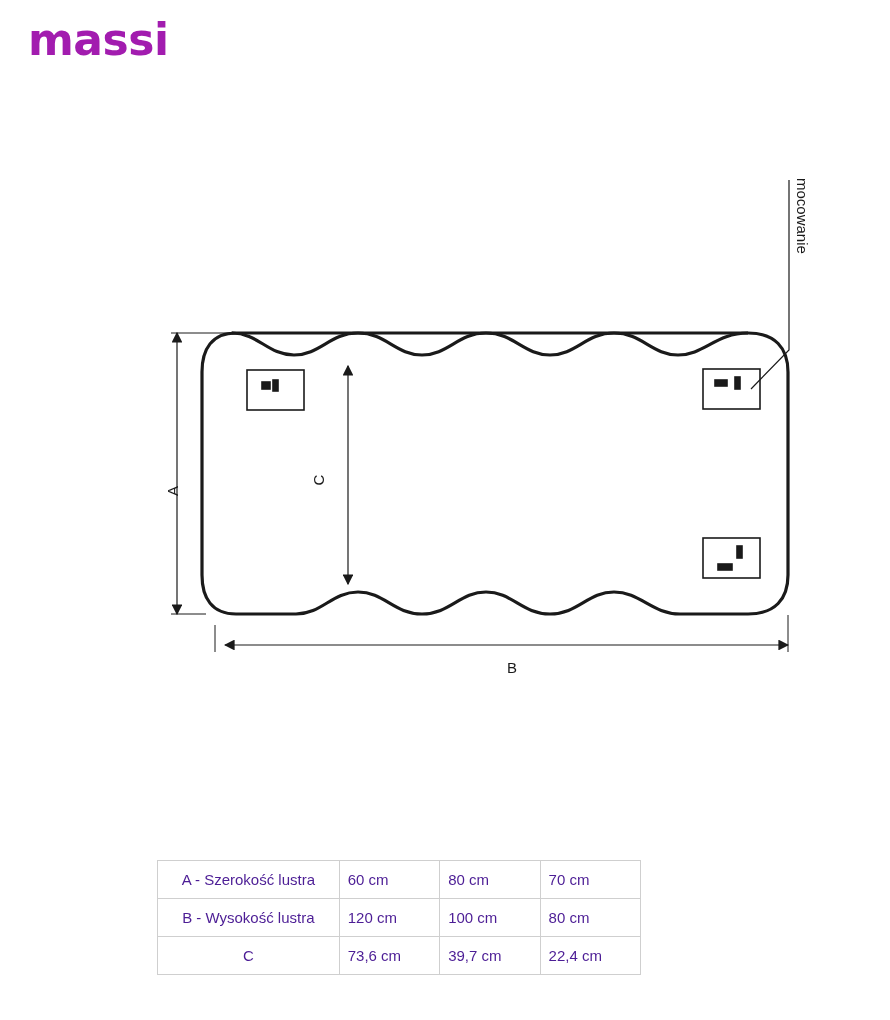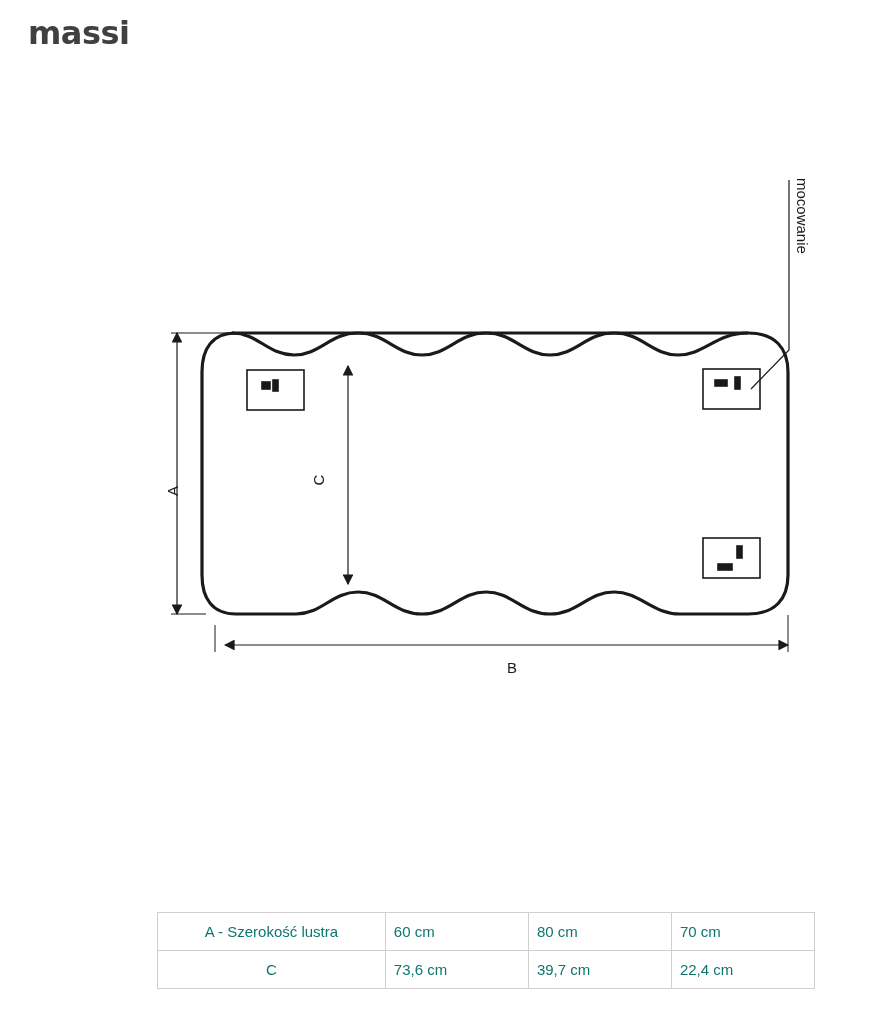--- a/index.html
+++ b/index.html
@@ -14,48 +14,48 @@
     font-family: "Liberation Sans", sans-serif;
     color: #1a1a1a;
     overflow: hidden;
   }
 
   
   .brand {
     position: absolute;
     left: 28px;
     top: 14px;
-    font-size: 32px;
+    font-size: 44px;
     font-weight: 700;
     letter-spacing: -0.5px;
-    color: #404040;
+    color: #a21caf;
     font-family: "DejaVu Sans", sans-serif;
   }
 
   
   .drawing {
     position: absolute;
     left: 0;
     top: 0;
     width: 890px;
     height: 860px;
   }
   .drawing svg {
     display: block;
   }
 
   
   .spec-table {
     position: absolute;
     left: 157px;
-    top: 912px;
-    width: 658px;
+    top: 860px;
+    width: 484px;
     border-collapse: collapse;
     font-size: 15px;
-    color: #0f766e;
+    color: #4c1d95;
   }
   .spec-table td {
     border: 1px solid #cfcfcf;
     height: 37px;
     padding: 0 8px;
     white-space: nowrap;
   }
   .spec-table td.rowhead {
     width: 206px;
     text-align: center;
@@ -157,19 +157,25 @@
 
 <table class="spec-table">
   <tbody>
     <tr>
       <td class="rowhead">A - Szerokość lustra</td>
       <td class="val">60 cm</td>
       <td class="val">80 cm</td>
       <td class="val">70 cm</td>
     </tr>
     <tr>
+      <td class="rowhead">B - Wysokość lustra</td>
+      <td class="val">120 cm</td>
+      <td class="val">100 cm</td>
+      <td class="val">80 cm</td>
+    </tr>
+    <tr>
       <td class="rowhead">C</td>
       <td class="val">73,6 cm</td>
       <td class="val">39,7 cm</td>
       <td class="val">22,4 cm</td>
     </tr>
   </tbody>
 </table>
 
 </body></html>

